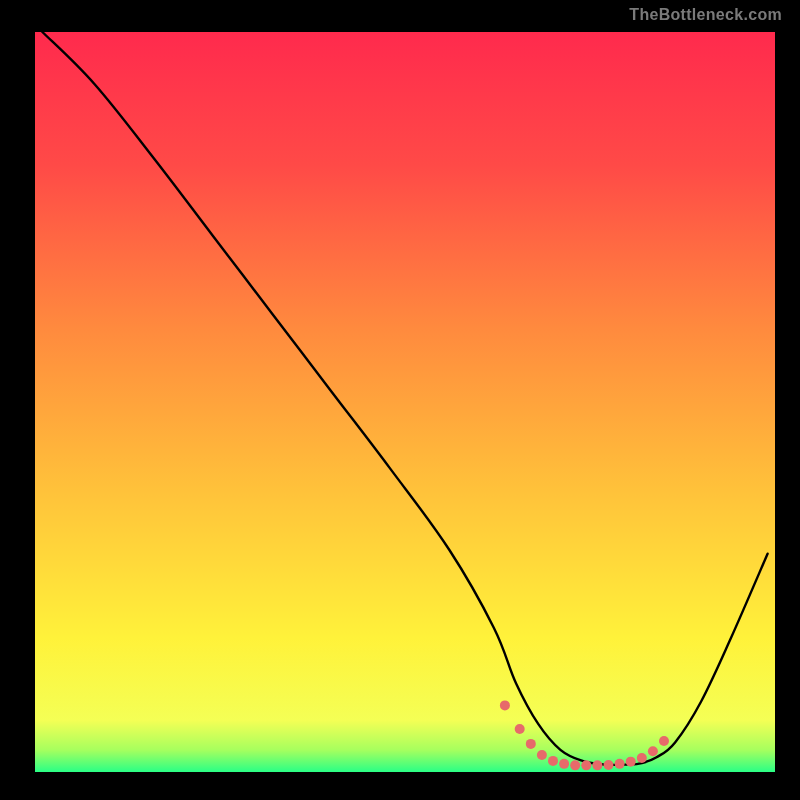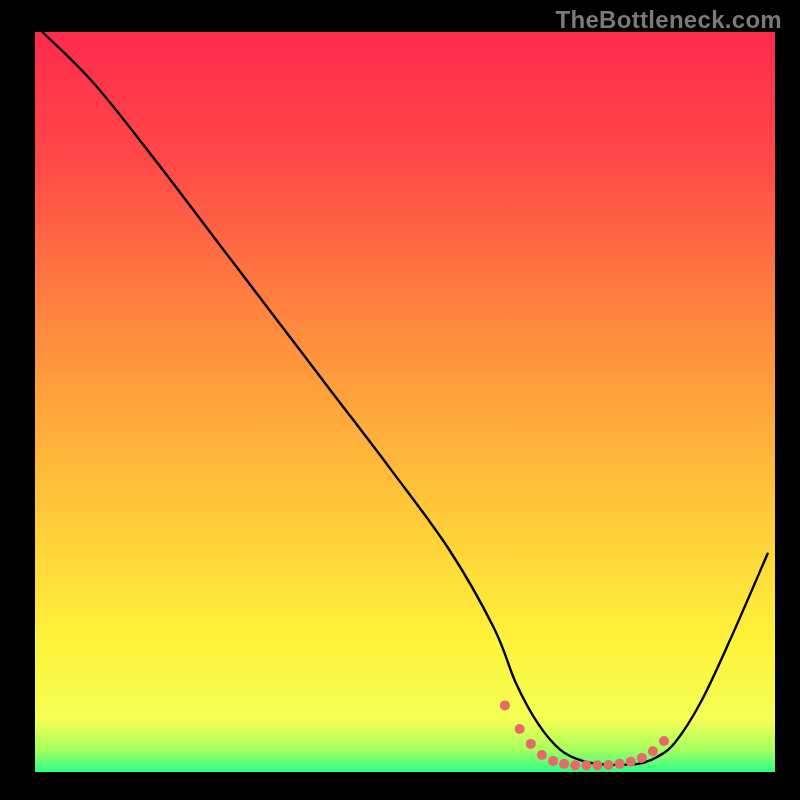--- a/index.html
+++ b/index.html
@@ -16,21 +16,21 @@
     top: 32px;
     width: 740px;
     height: 740px;
     background: #ffffff;
   }
   .watermark {
     position: absolute;
     top: 6px;
     right: 18px;
     font-family: Arial, Helvetica, sans-serif;
-    font-size: 24px;
+    font-size: 16px;
     font-weight: bold;
     color: #7a7a7a;
     letter-spacing: 0.3px;
   }
   svg.curve {
     position: absolute;
     left: 0;
     top: 0;
     width: 100%;
     height: 100%;

